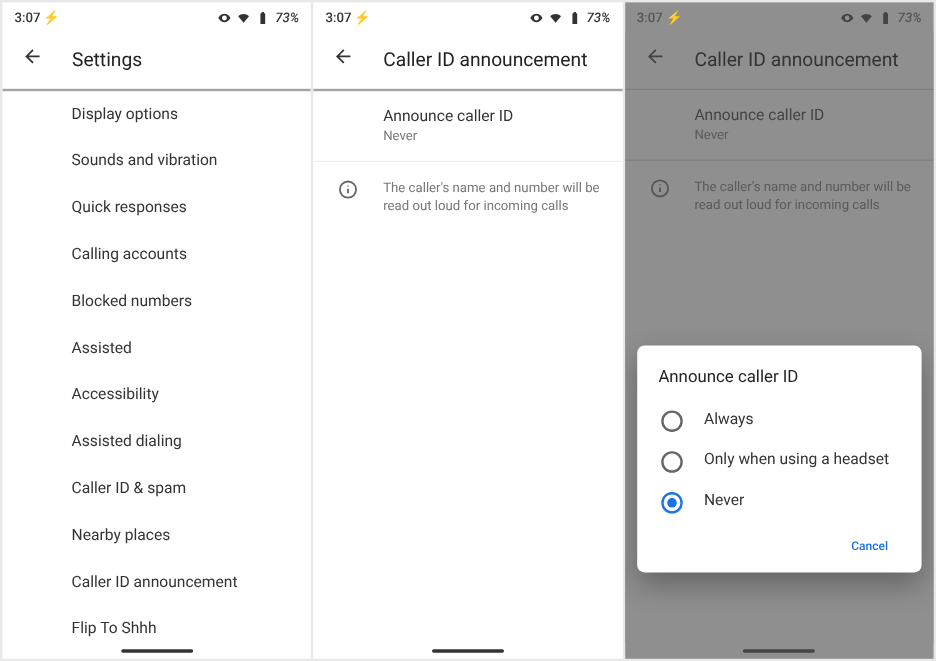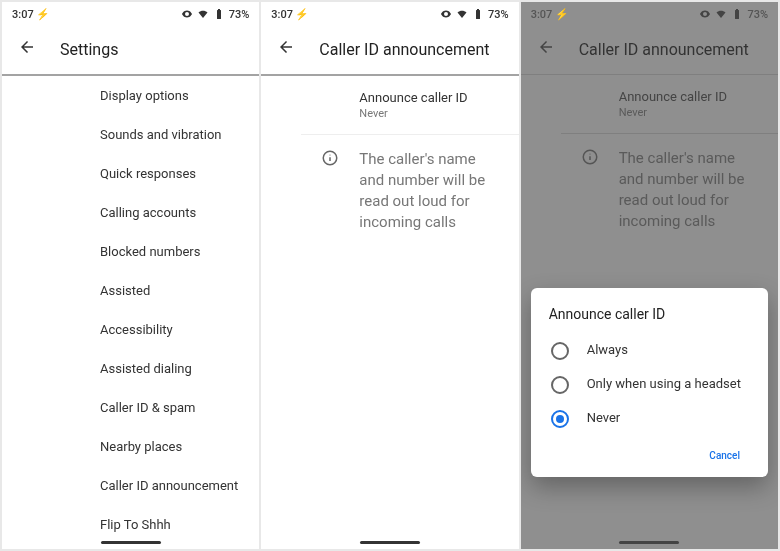--- a/index.html
+++ b/index.html
@@ -26,22 +26,23 @@
       align-items: center;
       justify-content: space-between;
       padding: 0 10px;
       font-size: 11px;
       color: #333;
       font-weight: 500;
     }
     .status-bar.dimmed { color: #555; }
     .status-right {
       display: flex;
-      align-items: flex-start;
+      align-items: flex-end;
       gap: 4px;
+      font-style: italic;
     }
     .status-icon {
       width: 12px; height: 12px;
       display: inline-flex; align-items: center; justify-content: center;
     }
     .header {
       display: flex;
       align-items: center;
       padding: 12px 16px 14px 16px;
       gap: 24px;
@@ -51,21 +52,20 @@
     .back-icon svg { width: 18px; height: 18px; }
     .header-title {
       font-size: 16px;
       color: #222;
       font-weight: 400;
     }
     .header.dimmed .header-title { color: #333; }
     .content {
       flex: 1;
       overflow-y: auto;
-      margin-left: 40px;
     }
     .content.dimmed { background: #8f8f8f; }
     .settings-list {
       display: flex;
       flex-direction: column;
       padding-left: 58px;
     }
     .settings-item {
       padding: 12px 16px 12px 0;
       font-size: 13px;
@@ -92,21 +92,21 @@
       gap: 20px;
       align-items: flex-start;
     }
     .info-icon {
       width: 18px;
       height: 18px;
       flex-shrink: 0;
       margin-left: 2px;
     }
     .info-text {
-      font-size: 15px;
+      font-size: 11px;
       color: #777;
       line-height: 1.4;
     }
     .content.dimmed .pref-title { color: #444; }
     .content.dimmed .pref-sub,
     .content.dimmed .info-text { color: #5a5a5a; }
     .divider {
       height: 1px;
       background: #eeeeee;
     }

